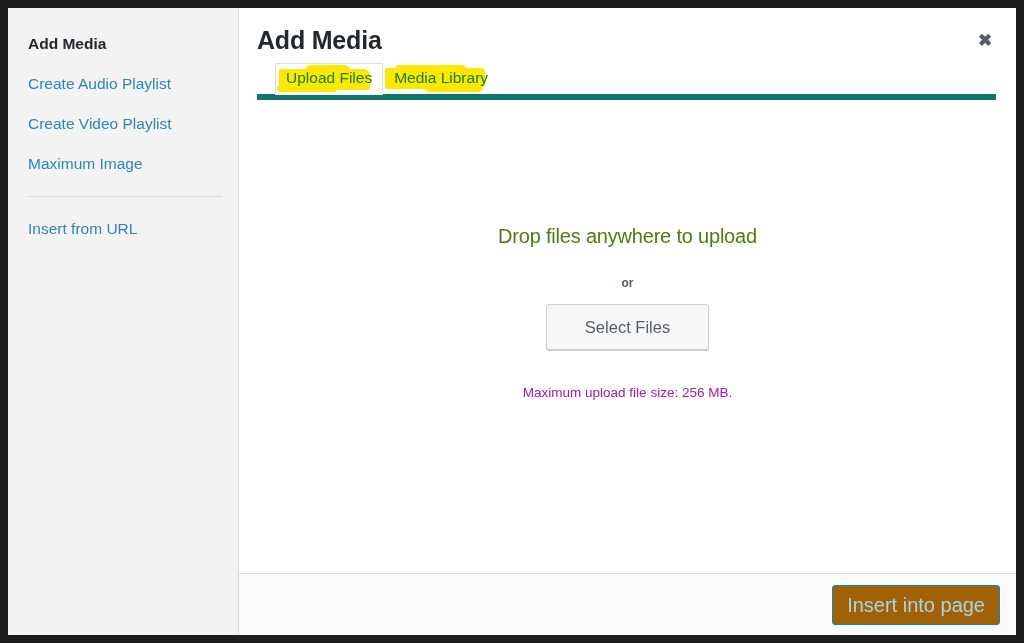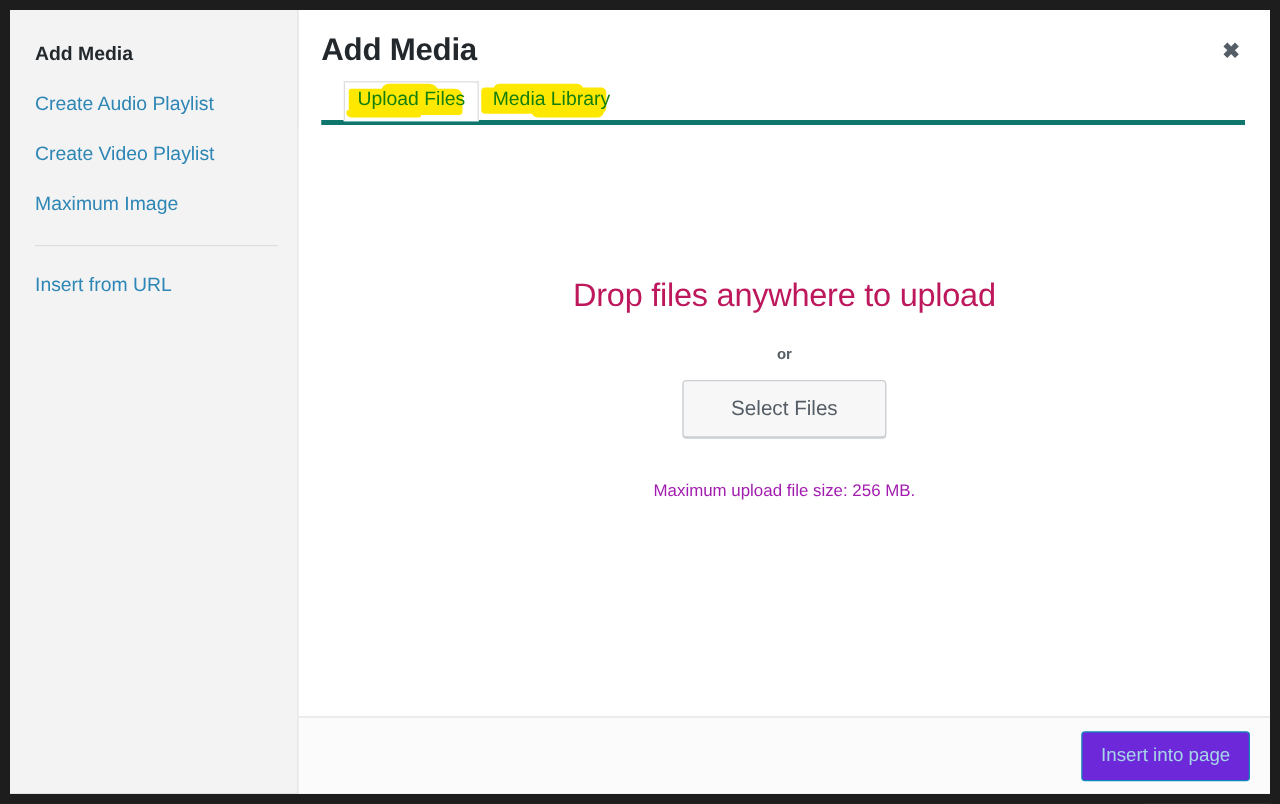--- a/index.html
+++ b/index.html
@@ -108,21 +108,21 @@
     cursor: pointer;
     font-family: "Liberation Sans", sans-serif;
   }
 
   
   #tabs {
     position: relative;
     margin: 14px 0 0 0;
     padding-left: 18px;
     height: 30px;
-    border-bottom: 4px solid #0f766e;
+    border-bottom: 6px solid #0f766e;
     display: flex;
     align-items: flex-end;
   }
 
   .tab {
     position: relative;
     display: block;
     padding: 4px 10px 6px 10px;
     font-size: 15.5px;
     line-height: 20px;
@@ -217,23 +217,23 @@
     position: relative;
     background: #ffffff;
     display: flex;
     flex-direction: column;
     align-items: center;
     justify-content: center;
     padding-bottom: 52px;
   }
 
   #drop-instructions {
-    font-size: 26px;
+    font-size: 20px;
     line-height: 32px;
-    color: #be185d;
+    color: #4d7c0f;
     font-weight: normal;
     text-align: center;
     letter-spacing: -0.2px;
   }
 
   #drop-or {
     margin-top: 22px;
     font-size: 12px;
     line-height: 18px;
     color: #555d66;
@@ -272,25 +272,25 @@
     border-top: 1px solid #dddddd;
     display: flex;
     align-items: center;
     justify-content: flex-end;
     padding-right: 16px;
   }
 
   #insert-btn {
     min-width: 135px;
     padding: 9px 14px;
-    font-size: 15px;
+    font-size: 20px;
     line-height: 20px;
     font-family: "Liberation Sans", sans-serif;
     color: #a6d5e8;
-    background: #6d28d9;
+    background: #a16207;
     border: 1px solid #0e87ba;
     border-radius: 3px;
     cursor: pointer;
     text-align: center;
   }
 </style>
 </head>
 <body>
 
 <div id="screen">

